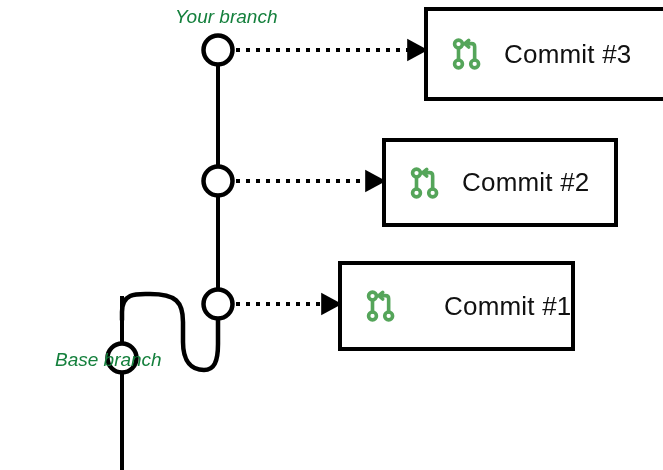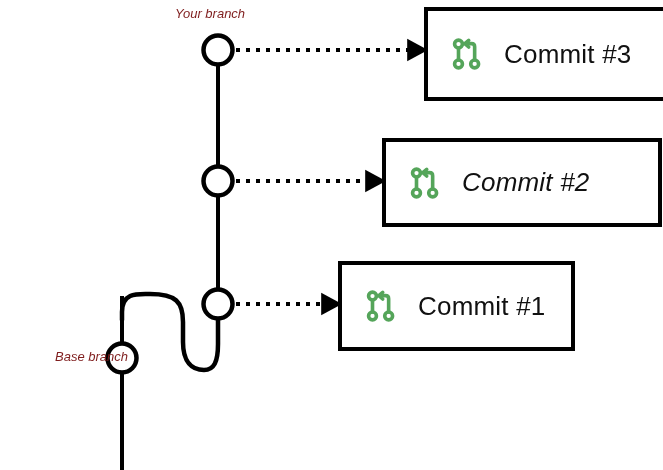--- a/index.html
+++ b/index.html
@@ -21,41 +21,41 @@
     position: absolute;
     left: 0;
     top: 0;
     width: 663px;
     height: 470px;
   }
   .branch-label {
     position: absolute;
     font-family: "Liberation Sans", sans-serif;
     font-style: italic;
-    font-size: 13px;
-    color: #7f1d1d;
+    font-size: 19px;
+    color: #15803d;
     white-space: nowrap;
     line-height: 1;
   }
   #your-branch-label { left: 175px; top: 7px; }
   #base-branch-label { left: 7px;  top: 350px; margin-left: 48px; }
 
   .commit-card {
     position: absolute;
     background: #ffffff;
     border: 4px solid #000000;
     box-sizing: border-box;
     display: flex;
     flex-direction: row;
     align-items: center;
     padding-left: 22px;
   }
   #commit-card-3 { left: 424px; top: 7px;   width: 260px; height: 94px; }
-  #commit-card-2 { left: 382px; top: 138px; width: 280px; height: 89px; font-style: italic; }
-  #commit-card-1 { left: 338px; top: 261px; width: 237px; height: 90px; }
+  #commit-card-2 { left: 382px; top: 138px; width: 236px; height: 89px; }
+  #commit-card-1 { left: 338px; top: 261px; width: 237px; height: 90px; gap: 26px; }
 
   .commit-icon {
     flex: 0 0 auto;
     width: 34px;
     height: 34px;
     display: block;
   }
   .commit-text {
     font-family: "Liberation Sans", sans-serif;
     font-size: 26px;

